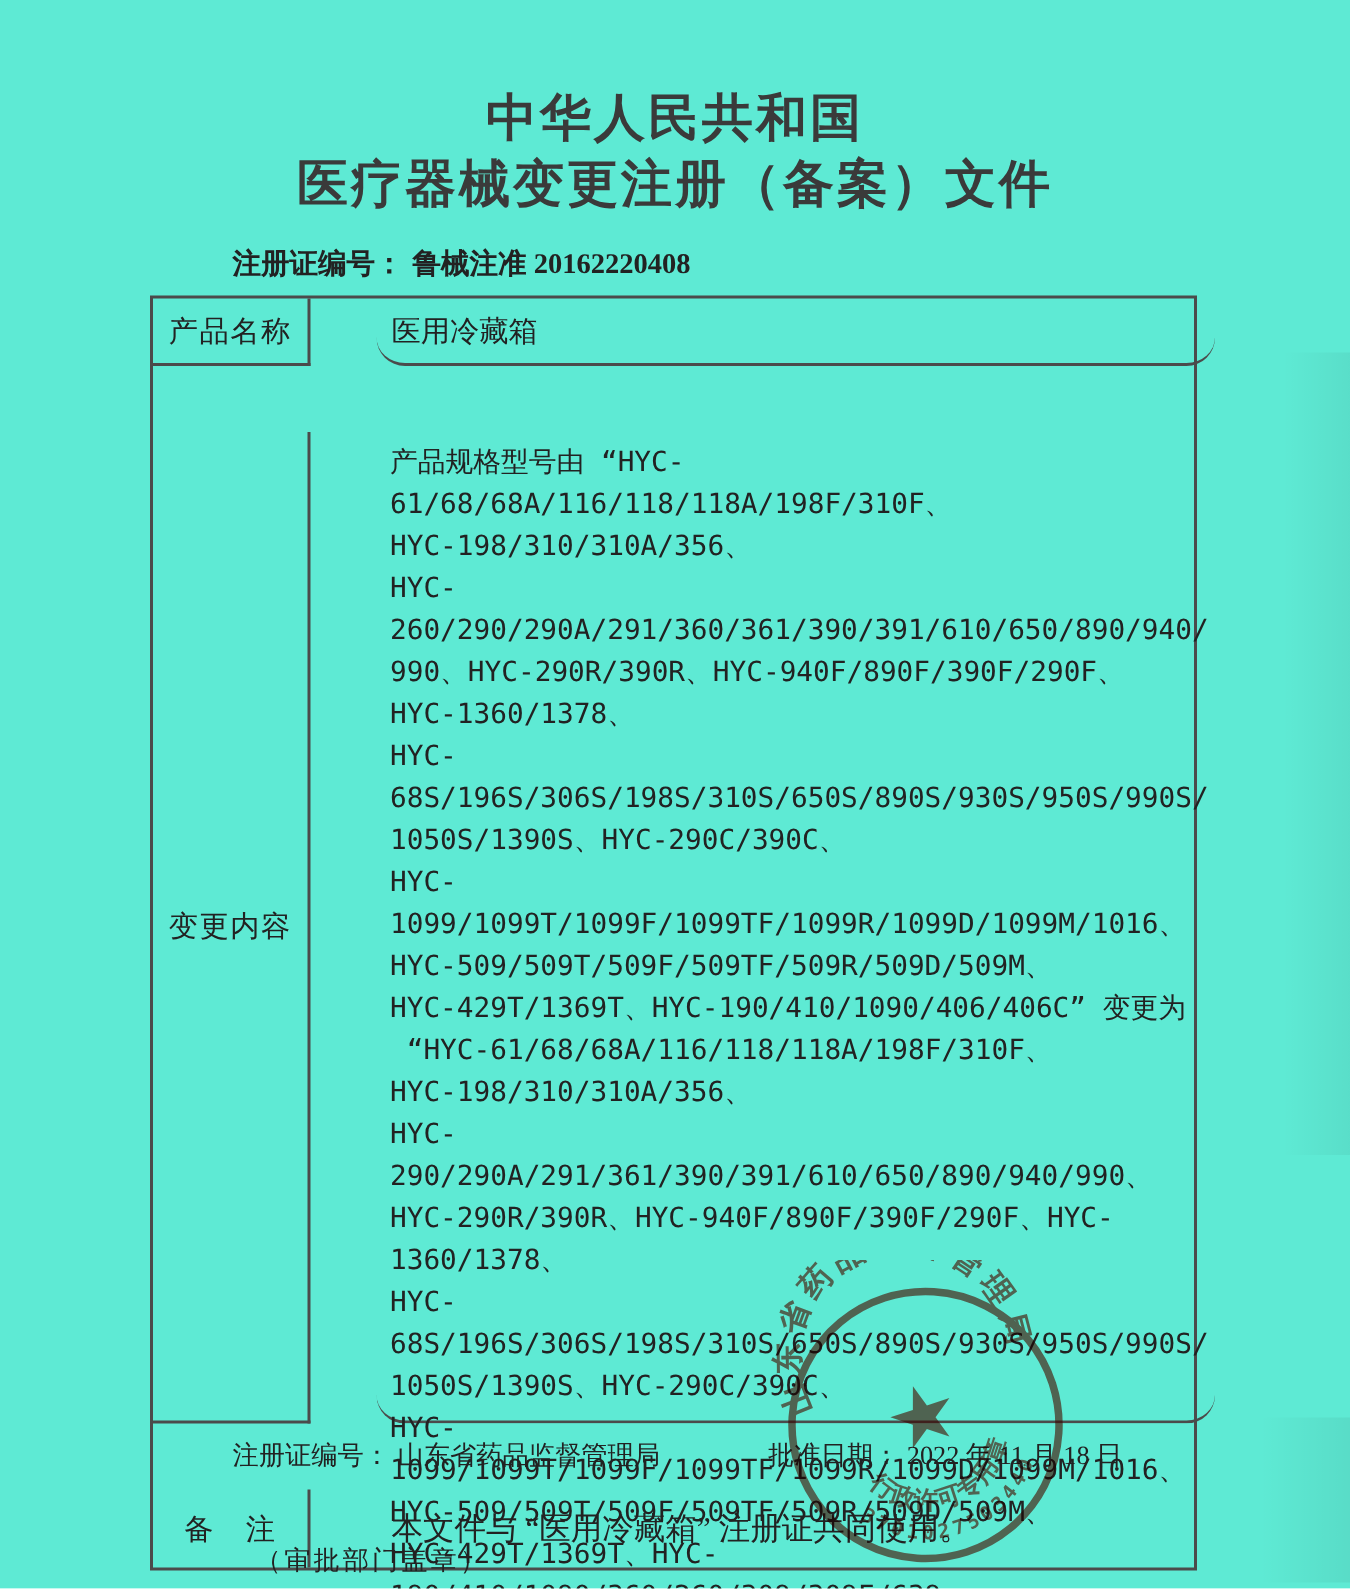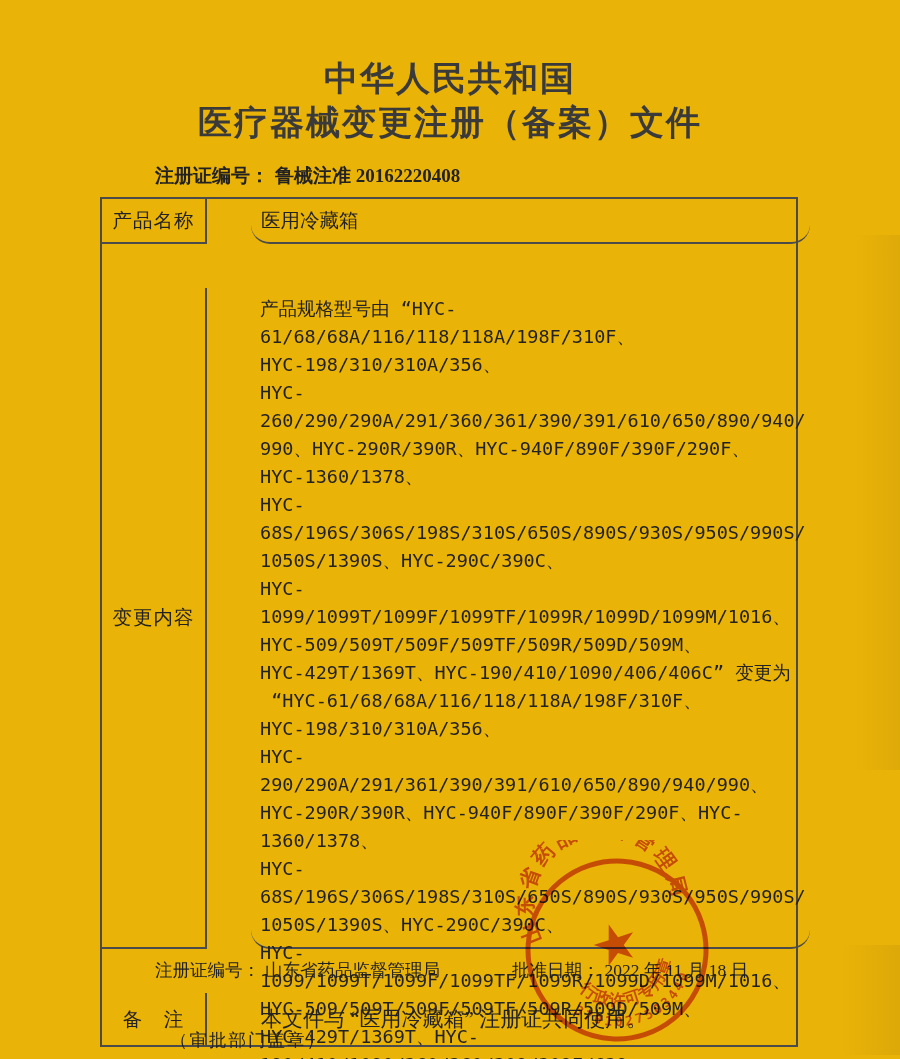--- a/index.html
+++ b/index.html
@@ -1,18 +1,18 @@
 <!DOCTYPE html>
 <html><head>
 <meta charset="utf-8">
 <style>
   html,body{margin:0;padding:0;background:#ffffff;}
   body{width:900px;height:1059px;position:relative;overflow:hidden;
        font-family:"Liberation Serif",serif;color:#2d2d2d;}
-  .page{position:absolute;inset:0;background:#eab308;}
+  .page{position:absolute;inset:0;background:#5eead4;}
 
   
   .title{position:absolute;left:0;right:0;text-align:center;
          font-family:"Liberation Sans",sans-serif;font-weight:600;
          font-size:34px;letter-spacing:2px;color:#3a3a3a;}
   .title-line1{top:56px;}
   .title-line2{top:100px;}
 
   
   .reg-line{position:absolute;left:155px;top:163px;font-size:19px;color:#222;font-weight:bold;}

